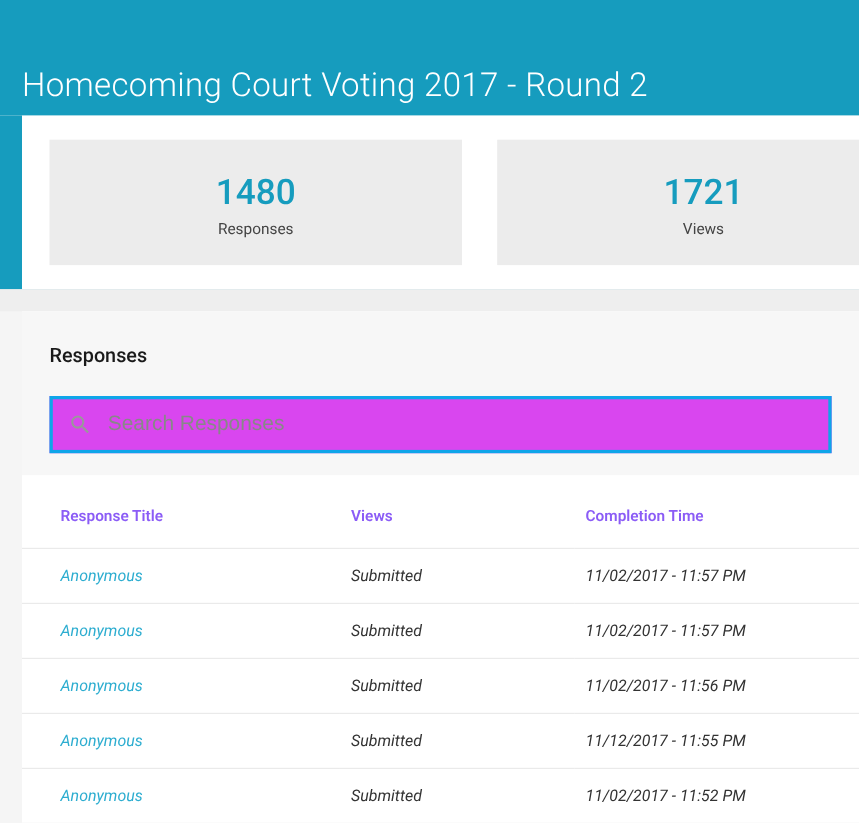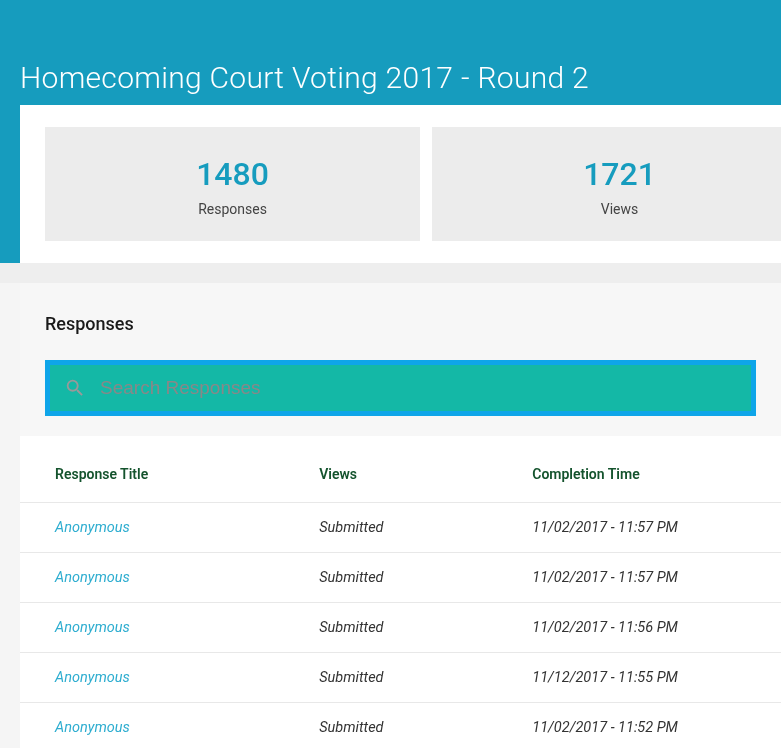--- a/index.html
+++ b/index.html
@@ -25,21 +25,21 @@
       margin-top: 45px;
     }
     .stats-container {
       background: #169cbe;
       padding: 0 0 0 20px;
     }
     .stats-card {
       background: #ffffff;
       padding: 22px 25px;
       display: flex;
-      gap: 12px;
+      gap: 32px;
     }
     .stat-box {
       flex: 0 0 375px;
       background: #ececec;
       padding: 28px 10px 24px 10px;
       text-align: center;
     }
     .stat-value {
       font-size: 32px;
       font-weight: 500;
@@ -62,22 +62,22 @@
       background: #f7f7f7;
       padding: 30px 25px 20px 25px;
     }
     .responses-title {
       font-size: 18px;
       font-weight: 500;
       color: #1a1a1a;
       margin-bottom: 26px;
     }
     .search-wrapper {
-      background: #14b8a6;
-      border: 5px solid #0ea5e9;
+      background: #d946ef;
+      border: 3px solid #0ea5e9;
       display: flex;
       align-items: center;
       padding: 12px 14px;
     }
     .search-icon {
       width: 22px;
       height: 22px;
       fill: #999999;
       margin-right: 14px;
       flex-shrink: 0;
@@ -98,21 +98,21 @@
       padding: 0;
     }
     table {
       width: 100%;
       border-collapse: collapse;
     }
     thead th {
       text-align: left;
       font-size: 14px;
       font-weight: 600;
-      color: #14532d;
+      color: #8b5cf6;
       padding: 30px 10px 20px 10px;
       border-bottom: 1px solid #e8e8e8;
     }
     thead th:first-child {
       padding-left: 35px;
       width: 38%;
     }
     thead th:nth-child(2) {
       width: 28%;
     }

